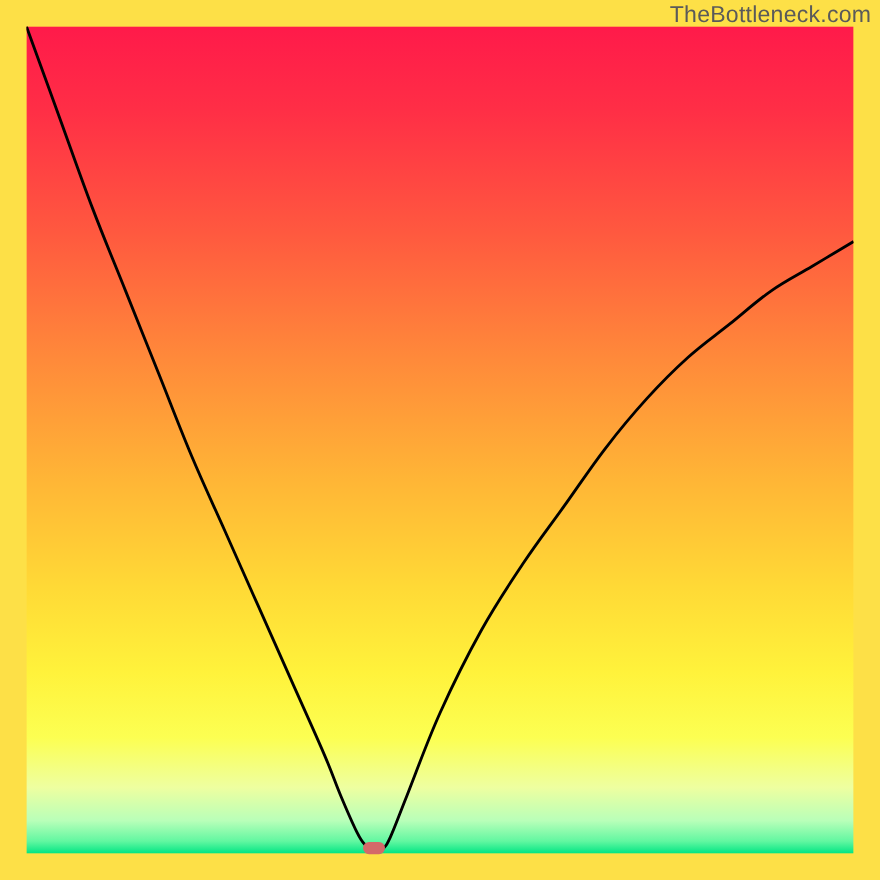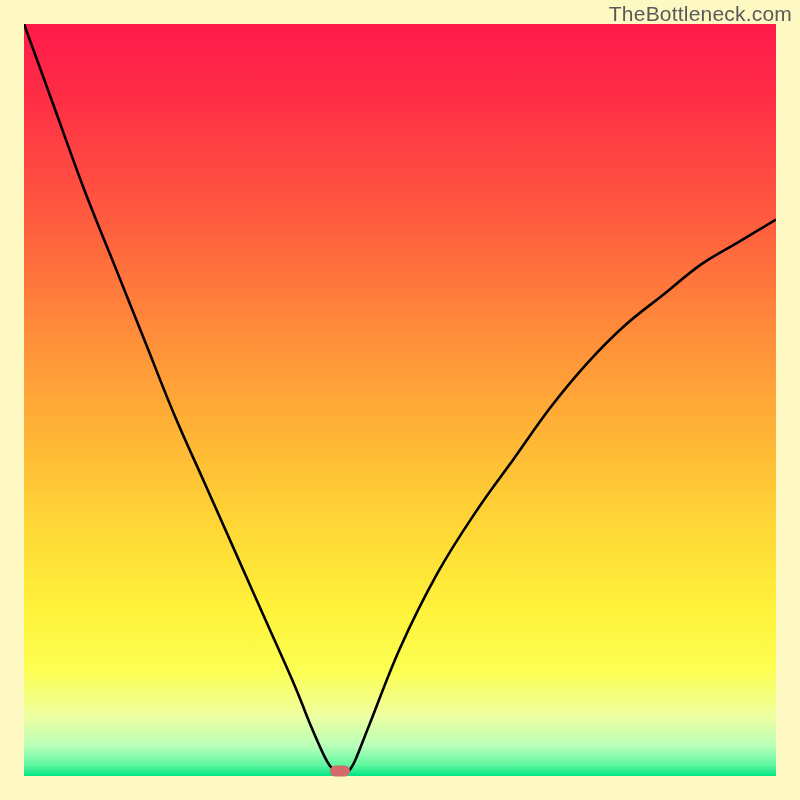--- a/index.html
+++ b/index.html
@@ -8,21 +8,21 @@
     width: 800px;
     height: 800px;
     overflow: hidden;
     background: #000;
     font-family: Arial, Helvetica, sans-serif;
   }
   #stage {
     position: relative;
     width: 800px;
     height: 800px;
-    background: #fef9c3;
+    background: #fde047;
   }
   #plot-area {
     position: absolute;
     left: 24px;
     top: 24px;
     width: 752px;
     height: 752px;
   }
   #watermark {
     position: absolute;

